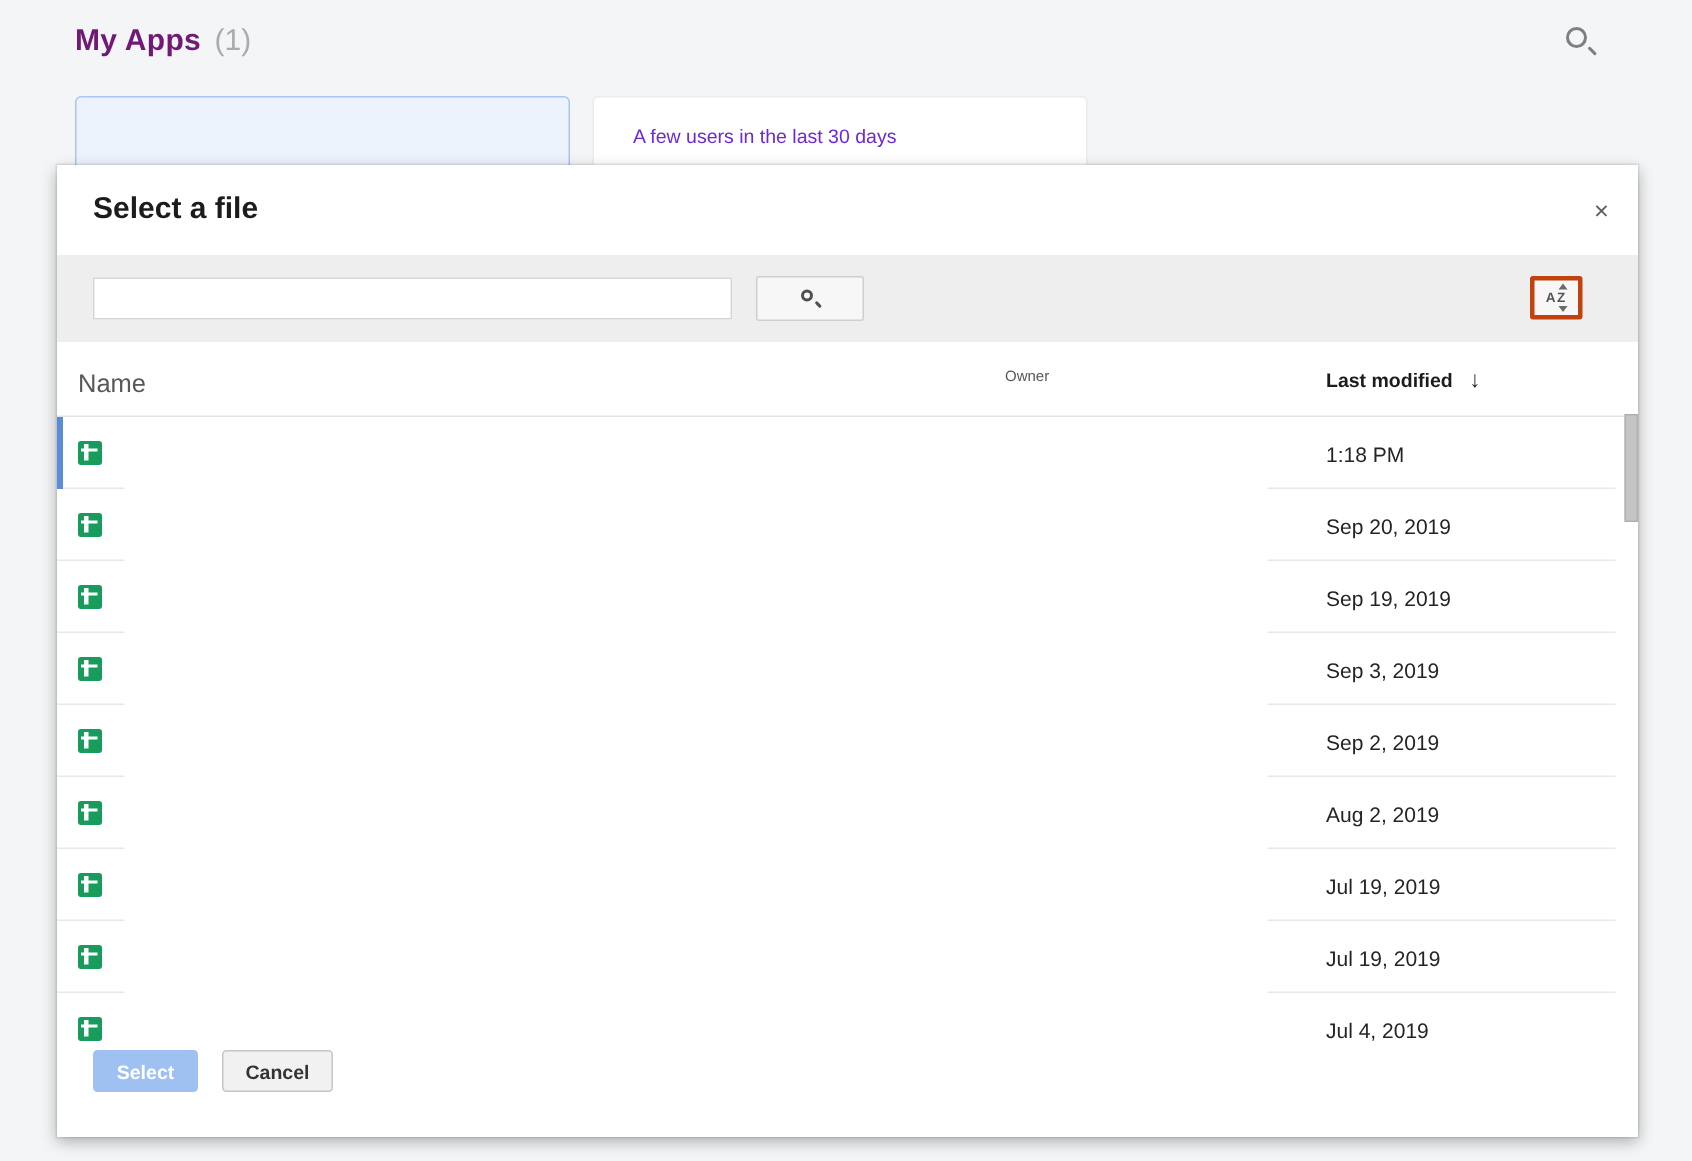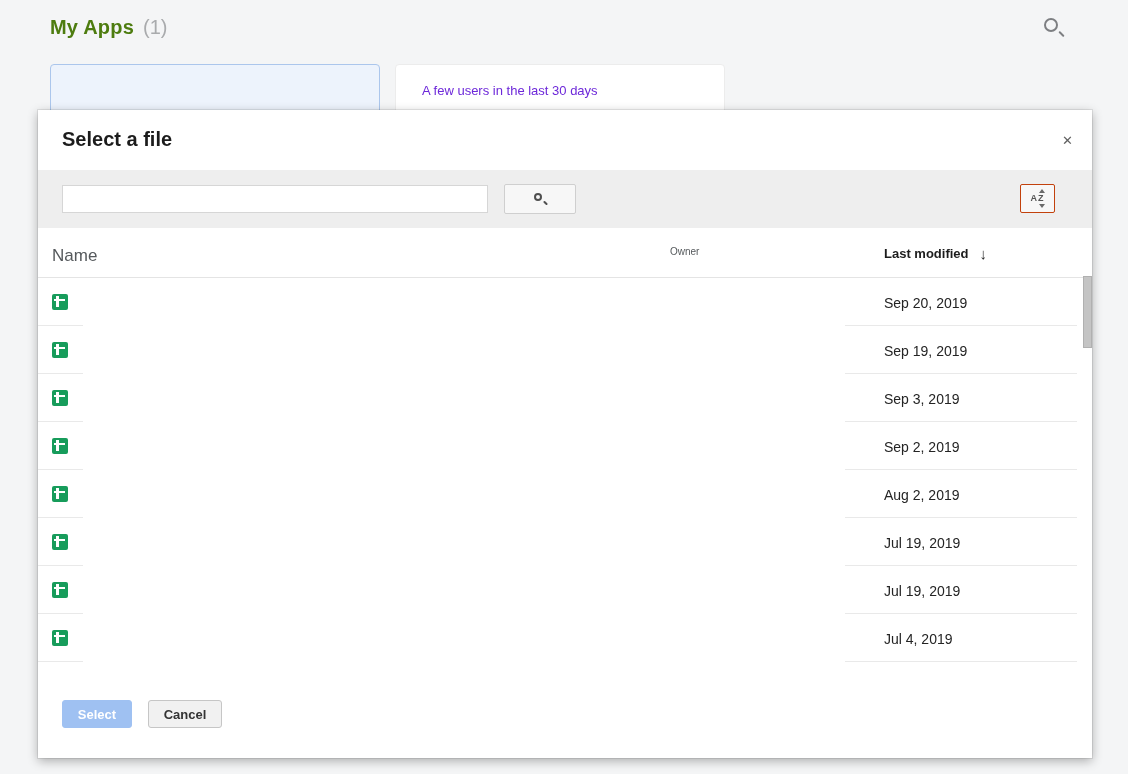--- a/index.html
+++ b/index.html
@@ -7,21 +7,21 @@
   body {
     font-family:"Liberation Sans","DejaVu Sans",sans-serif;
     background:#f4f5f6;
     position:relative;
     overflow:hidden;
     color:#212121;
   }
 
   
   .page-header { position:absolute; left:50px; top:16px; display:flex; align-items:baseline; }
-  .page-title { font-size:20px; font-weight:700; color:#4d7c0f; letter-spacing:.2px; }
+  .page-title { font-size:20px; font-weight:700; color:#701a75; letter-spacing:.2px; }
   .page-count { font-size:20px; color:#a9abad; margin-left:9px; }
 
   .page-search { position:absolute; left:1042px; top:16px; width:24px; height:24px; cursor:pointer; }
   .page-search .lens { position:absolute; left:2px; top:2px; width:14px; height:14px; border:2px solid #7d7f82; border-radius:50%; }
   .page-search .handle { position:absolute; left:16px; top:17px; width:7px; height:2px; background:#7d7f82; transform:rotate(45deg); border-radius:1px; }
 
   .card { position:absolute; top:64px; height:86px; border-radius:4px; }
   .card-selected { left:50px; width:330px; background:#edf3fc; border:1px solid #abc6ec; }
   .card-stats { left:395px; width:330px; background:#ffffff; border:1px solid #ececec; padding:18px 26px; }
   .card-stats-text { font-size:13px; color:#6d28d9; line-height:16px; }
@@ -46,21 +46,21 @@
     position:absolute; left:466px; top:14px; width:72px; height:30px;
     background:#f7f7f7; border:1px solid #cfcfcf; border-radius:2px; cursor:pointer;
     display:flex; align-items:center; justify-content:center;
   }
   .mag { position:relative; width:14px; height:14px; }
   .mag .lens { position:absolute; left:1px; top:1px; width:8px; height:8px; border:2px solid #4f4f4f; border-radius:50%; }
   .mag .handle { position:absolute; left:10px; top:10px; width:5px; height:2px; background:#4f4f4f; transform:rotate(45deg); border-radius:1px; }
 
   .sort-btn {
     position:absolute; right:37px; top:14px; width:35px; height:29px;
-    background:#f7f7f7; border:1px solid #c2410c; border-radius:2px; cursor:pointer;
+    background:#f7f7f7; border:3px solid #c2410c; border-radius:2px; cursor:pointer;
     display:flex; flex-direction:column; align-items:center; justify-content:center;
   }
   .tri { width:0; height:0; border-left:3px solid transparent; border-right:3px solid transparent; }
   .tri-up { border-bottom:4px solid #6a6a6a; margin-bottom:1px; margin-left:8px; }
   .tri-down { border-top:4px solid #6a6a6a; margin-top:1px; margin-left:8px; }
   .az { font-size:9px; font-weight:700; color:#555; letter-spacing:1px; line-height:9px; }
 
   .table-header { position:relative; height:50px; border-bottom:1px solid #e4e4e4; }
   .col-name   { position:absolute; left:14px;  top:18px; font-size:17px; color:#55595c; }
   .col-owner  { position:absolute; left:632px; top:18px; font-size:10px; color:#55595c; }
@@ -132,20 +132,27 @@
   <div class="table-header">
     <span class="col-name">Name</span>
     <span class="col-owner">Owner</span>
     <span class="col-modified">
       <span>Last modified</span>
       <span class="sort-arrow">↓</span>
     </span>
   </div>
 
   <div class="file-list">
+    <div class="row selected">
+      <div class="sel-bar"></div>
+      <div class="sheet-icon"></div>
+      <span class="row-name"></span>
+      <span class="row-owner"></span>
+      <span class="row-date">1:18 PM</span>
+    </div>
     <div class="row">
 
       <div class="sheet-icon"></div>
       <span class="row-name"></span>
       <span class="row-owner"></span>
       <span class="row-date">Sep 20, 2019</span>
     </div>
     <div class="row">
 
       <div class="sheet-icon"></div>

